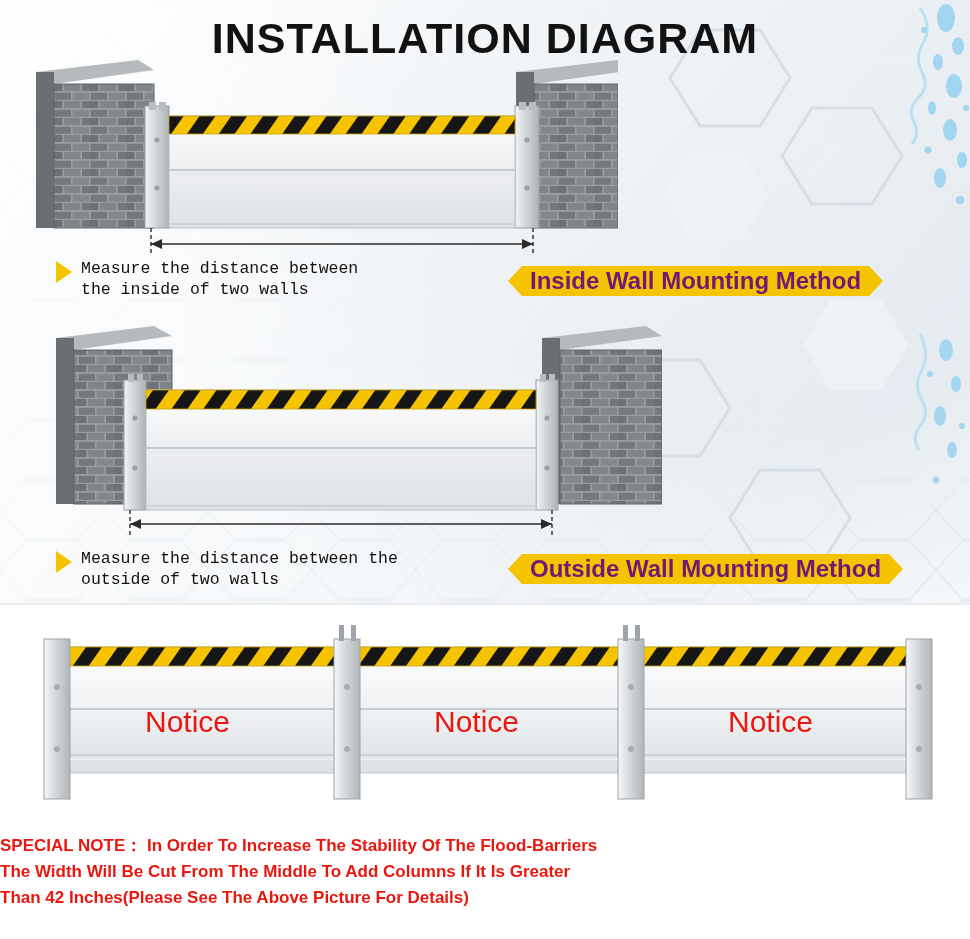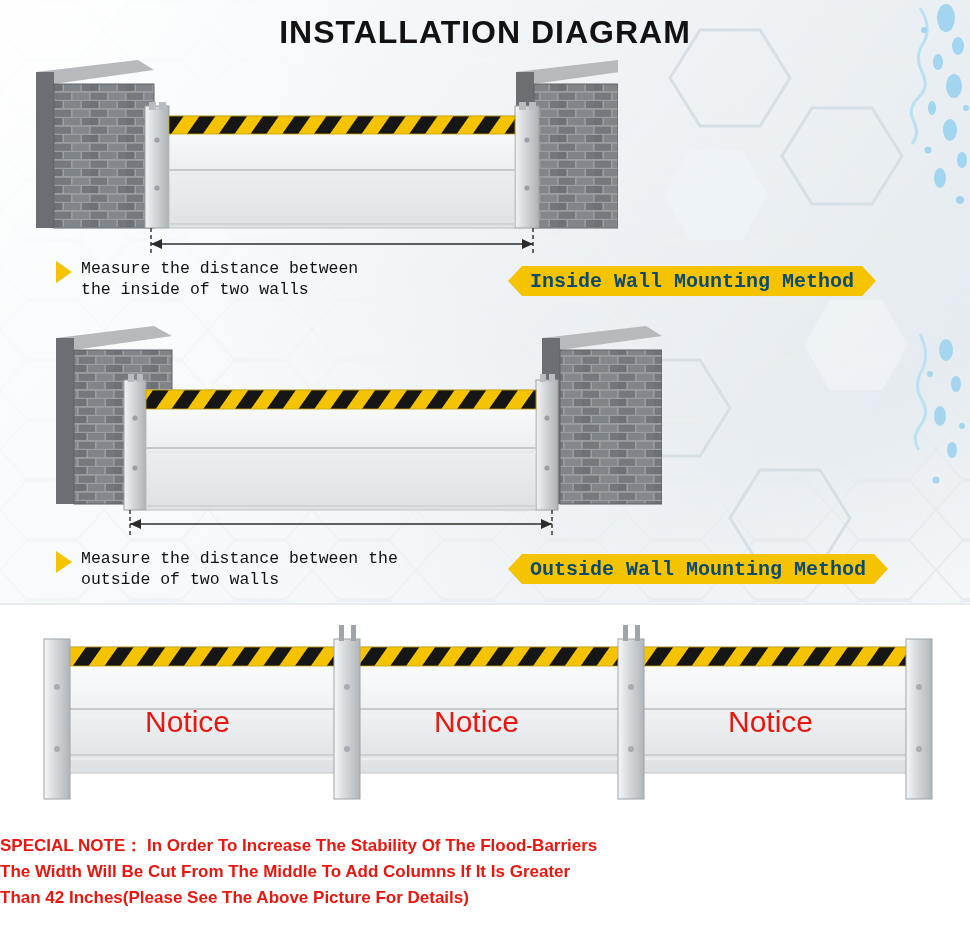--- a/index.html
+++ b/index.html
@@ -19,21 +19,21 @@
       radial-gradient(circle at 78% 12%, rgba(225,232,238,.95) 0 38%, rgba(255,255,255,0) 70%),
       radial-gradient(circle at 30% 60%, rgba(236,241,245,.8) 0 40%, rgba(255,255,255,0) 72%),
       #fbfcfd;
     z-index:0;
   }
   .hexbg svg{position:absolute;left:0;top:0;}
 
   
   .title{
     position:absolute;left:0;top:14px;width:970px;text-align:center;
-    font-size:32px;font-weight:bold;letter-spacing:1px;color:#121212;
+    font-size:43px;font-weight:bold;letter-spacing:1px;color:#121212;
     font-family:"Liberation Sans", sans-serif;
     z-index:6;
   }
 
   
   .splash{position:absolute;z-index:3;pointer-events:none;}
   .splash1{right:0;top:0;width:120px;height:230px;}
   .splash2{right:0;top:330px;width:90px;height:180px;}
   .barrier{position:absolute;z-index:5;}
   .label-row{position:absolute;display:flex;align-items:flex-start;z-index:7;}
@@ -49,22 +49,22 @@
     position:absolute;z-index:7;display:flex;align-items:center;height:30px;
   }
   .method-banner .tip{
     width:0;height:0;border-top:15px solid transparent;border-bottom:15px solid transparent;
     border-right:14px solid #f5c300;
   }
   .method-banner .bar{
     background:#f5c300;height:30px;display:flex;align-items:center;
   }
   .method-banner .txt{
-    font-size:20px;font-weight:bold;color:#0c4a6e;white-space:nowrap;
-    padding:0 8px;font-family:Liberation Mono, monospace;
+    font-size:24px;font-weight:bold;color:#701a75;white-space:nowrap;
+    padding:0 8px;font-family:Liberation Sans, sans-serif;
   }
   .method-banner .tail{
     width:0;height:0;border-top:15px solid transparent;border-bottom:15px solid transparent;
     border-left:14px solid #f5c300;
   }
 
   
   .bottom{position:absolute;left:0;top:605px;width:970px;height:334px;background:#fff;z-index:8;}
   .notice-text{
     position:absolute;color:#e8170f;font-weight:normal;font-size:30px;z-index:12;

